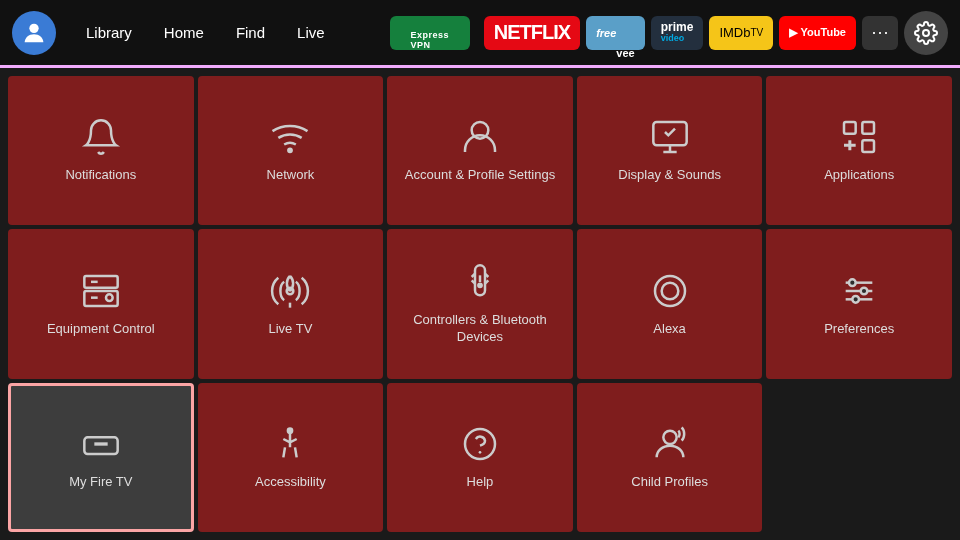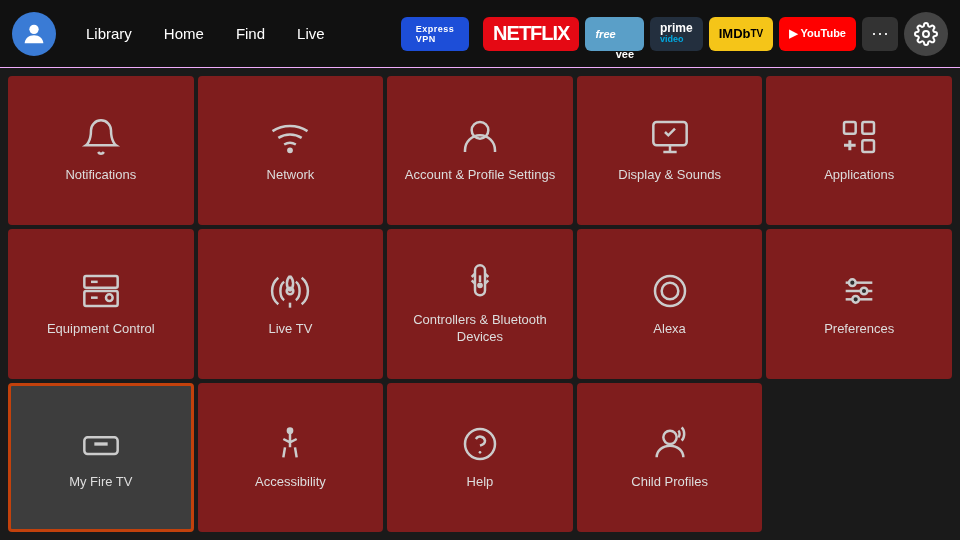--- a/index.html
+++ b/index.html
@@ -12,21 +12,21 @@
     }
 
     
     .topbar {
       display: flex;
       align-items: center;
       background: #111;
       height: 68px;
       padding: 0 12px;
       gap: 8px;
-      border-bottom: 1px solid #f0abfc;
+      border-bottom: 3px solid #f0abfc;
     }
     .avatar {
       width: 44px; height: 44px;
       border-radius: 50%;
       background: #3a7bd5;
       display: flex; align-items: center; justify-content: center;
       flex-shrink: 0;
     }
     .avatar svg { width: 28px; height: 28px; }
     .nav-links {
@@ -47,25 +47,25 @@
     .app-badge {
       height: 34px;
       border-radius: 6px;
       display: flex; align-items: center; justify-content: center;
       padding: 0 10px;
       font-size: 13px;
       font-weight: bold;
       cursor: pointer;
       flex-shrink: 0;
     }
-    .app-expressvpn { background: #1d4ed8; color: #fff; font-size: 10px; width: 68px; }
+    .app-expressvpn { background: #15803d; color: #fff; font-size: 10px; width: 80px; align-items: flex-end; }
     .app-netflix { background: #e50914; color: #fff; font-size: 20px; letter-spacing: -1px; margin-left: 8px; }
     .app-freevee { background: #00a8e0; color: #fff; font-size: 11px; }
     .app-prime { background: #232f3e; color: #00a8e0; font-size: 10px; }
-    .app-imdb { background: #f5c518; color: #000; font-size: 13px; font-weight: 700; }
+    .app-imdb { background: #f5c518; color: #000; font-size: 13px; font-weight: 400; }
     .app-youtube { background: #ff0000; color: #fff; font-size: 12px; }
     .app-more {
       width: 36px; height: 34px;
       background: #333;
       border-radius: 6px;
       display: flex; align-items: center; justify-content: center;
       color: #fff; font-size: 18px; cursor: pointer;
     }
     .gear-btn {
       width: 44px; height: 44px;
@@ -95,21 +95,21 @@
       cursor: pointer;
       gap: 10px;
       color: #eee;
       font-size: 13px;
       text-align: center;
       padding: 10px;
       transition: background 0.1s;
     }
     .grid-item.selected {
       background: #3d3d3d;
-      border: 3px solid #c2410c;
+      border: 3px solid #fca5a5;
     }
     .grid-item svg {
       width: 40px; height: 40px;
       stroke: #ccc;
       fill: none;
       stroke-width: 1.5;
     }
     .item-label {
       font-size: 13px;
       color: #ddd;

